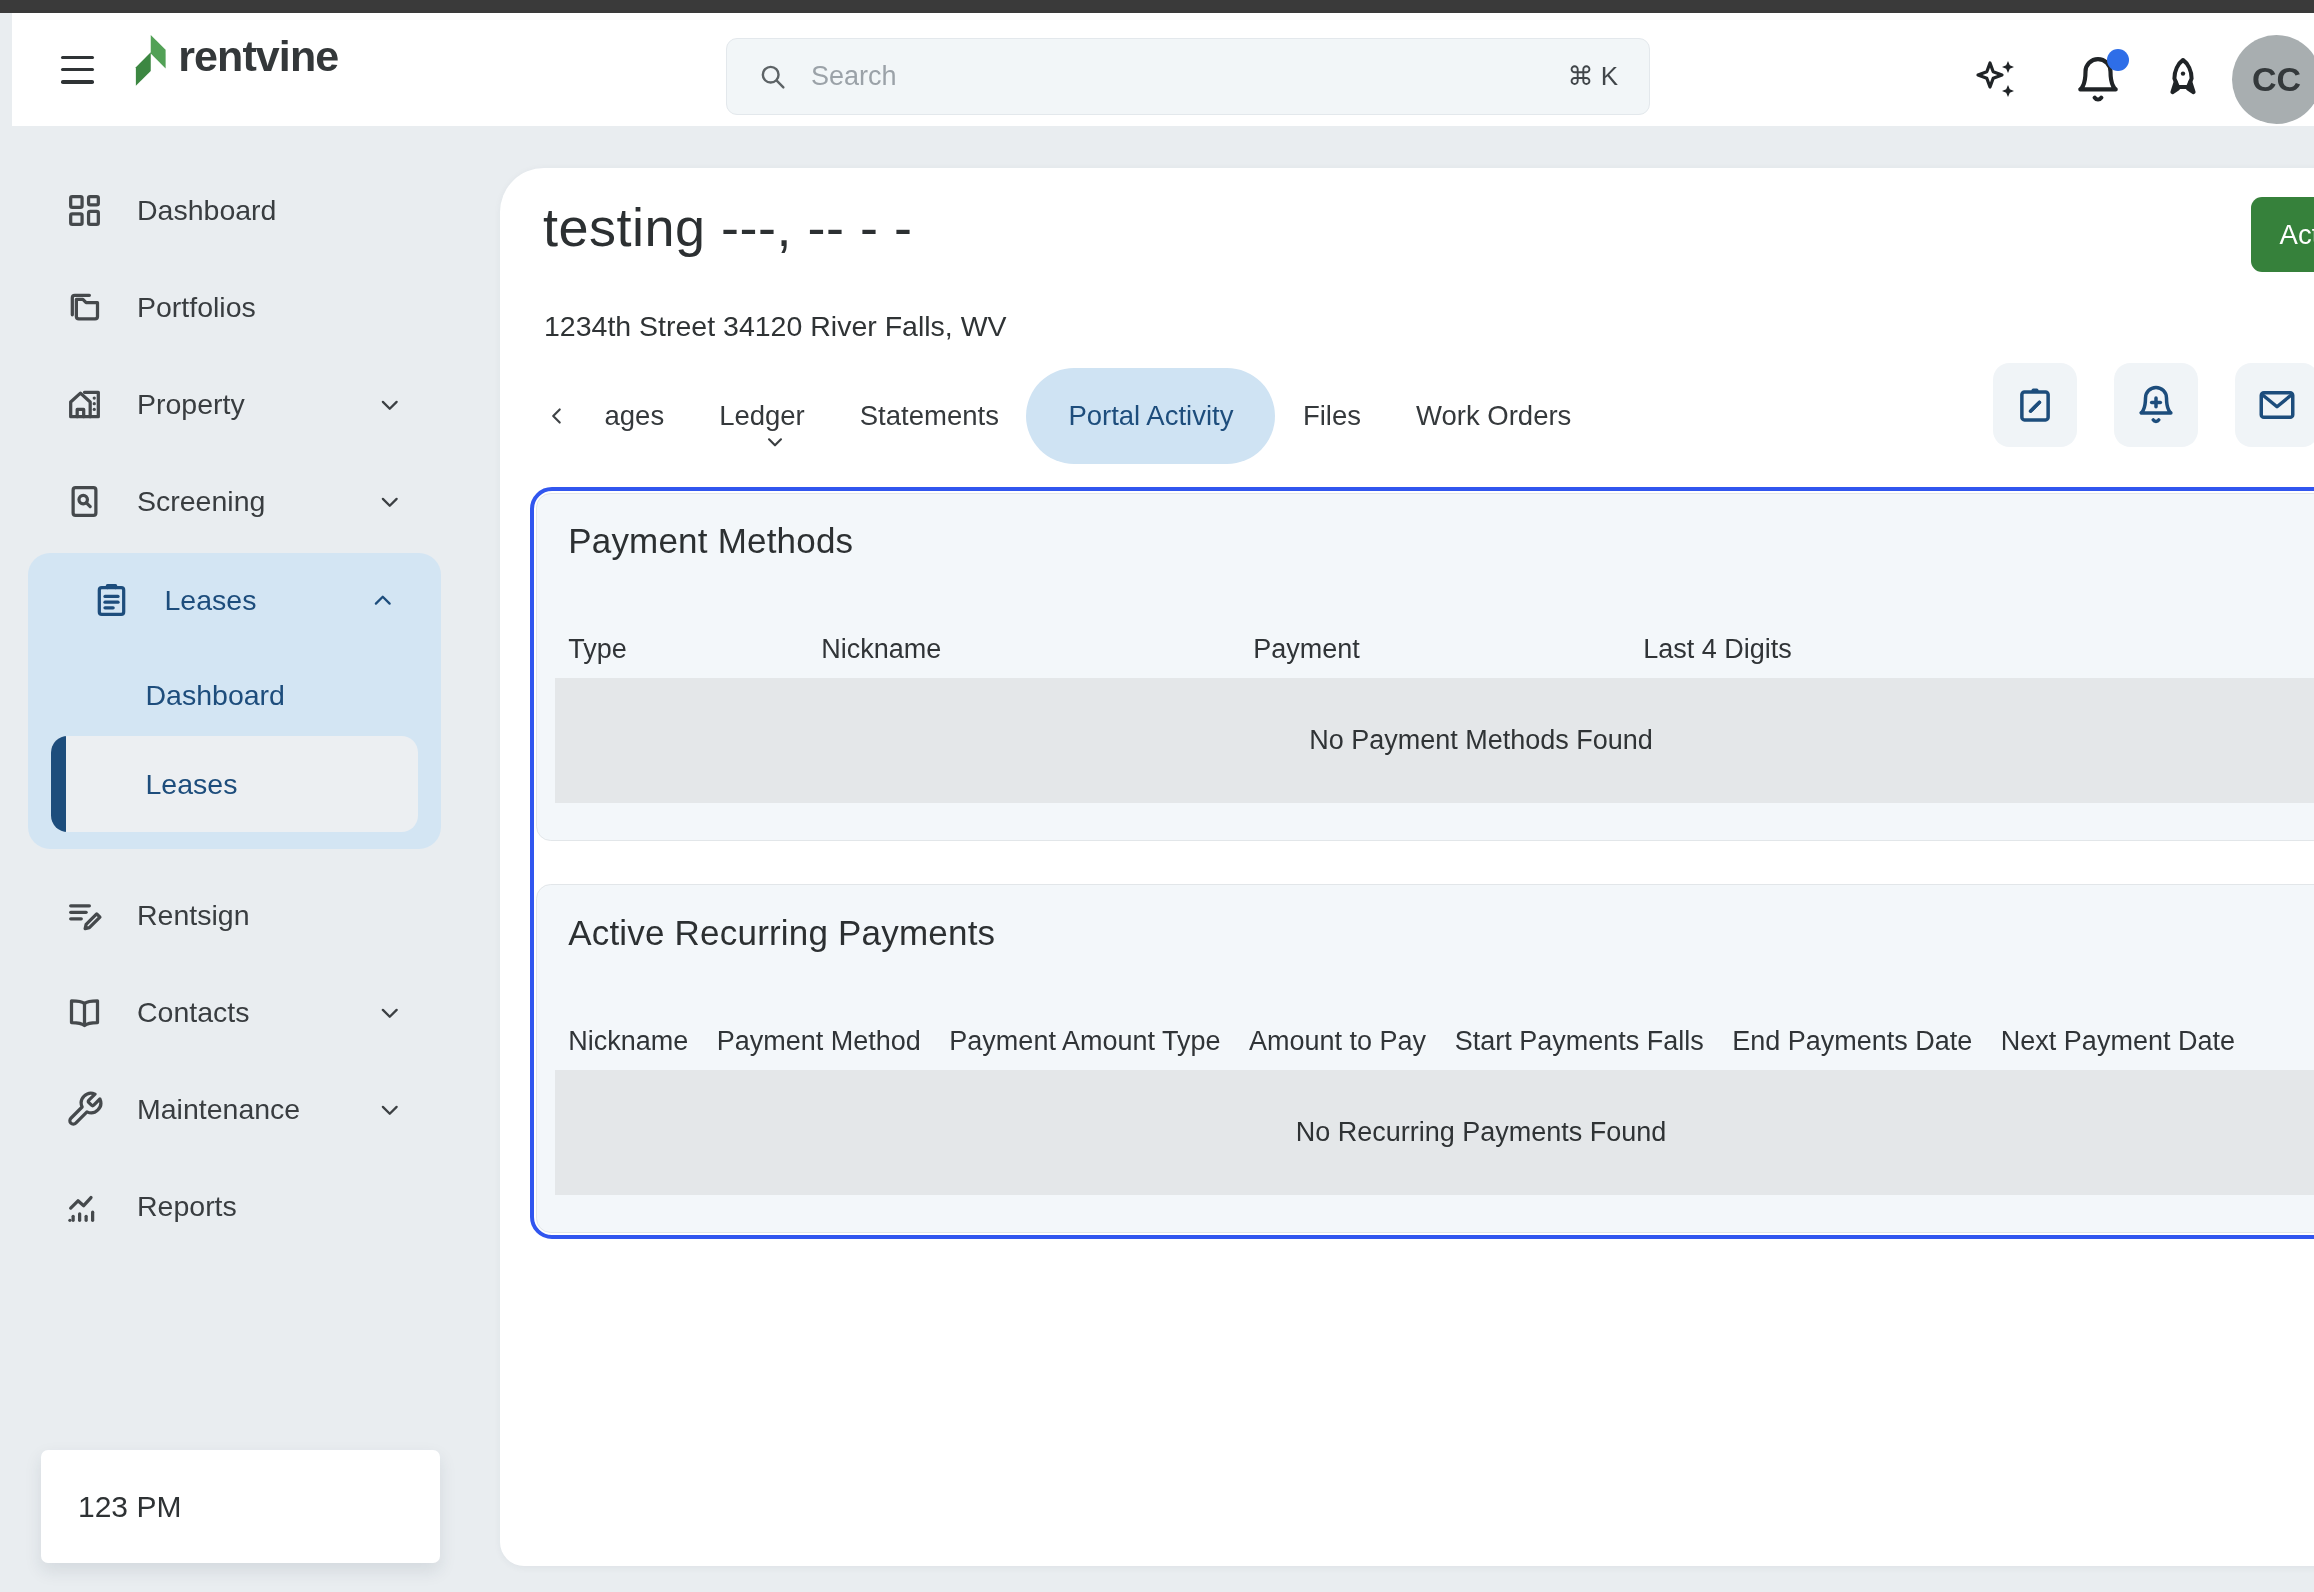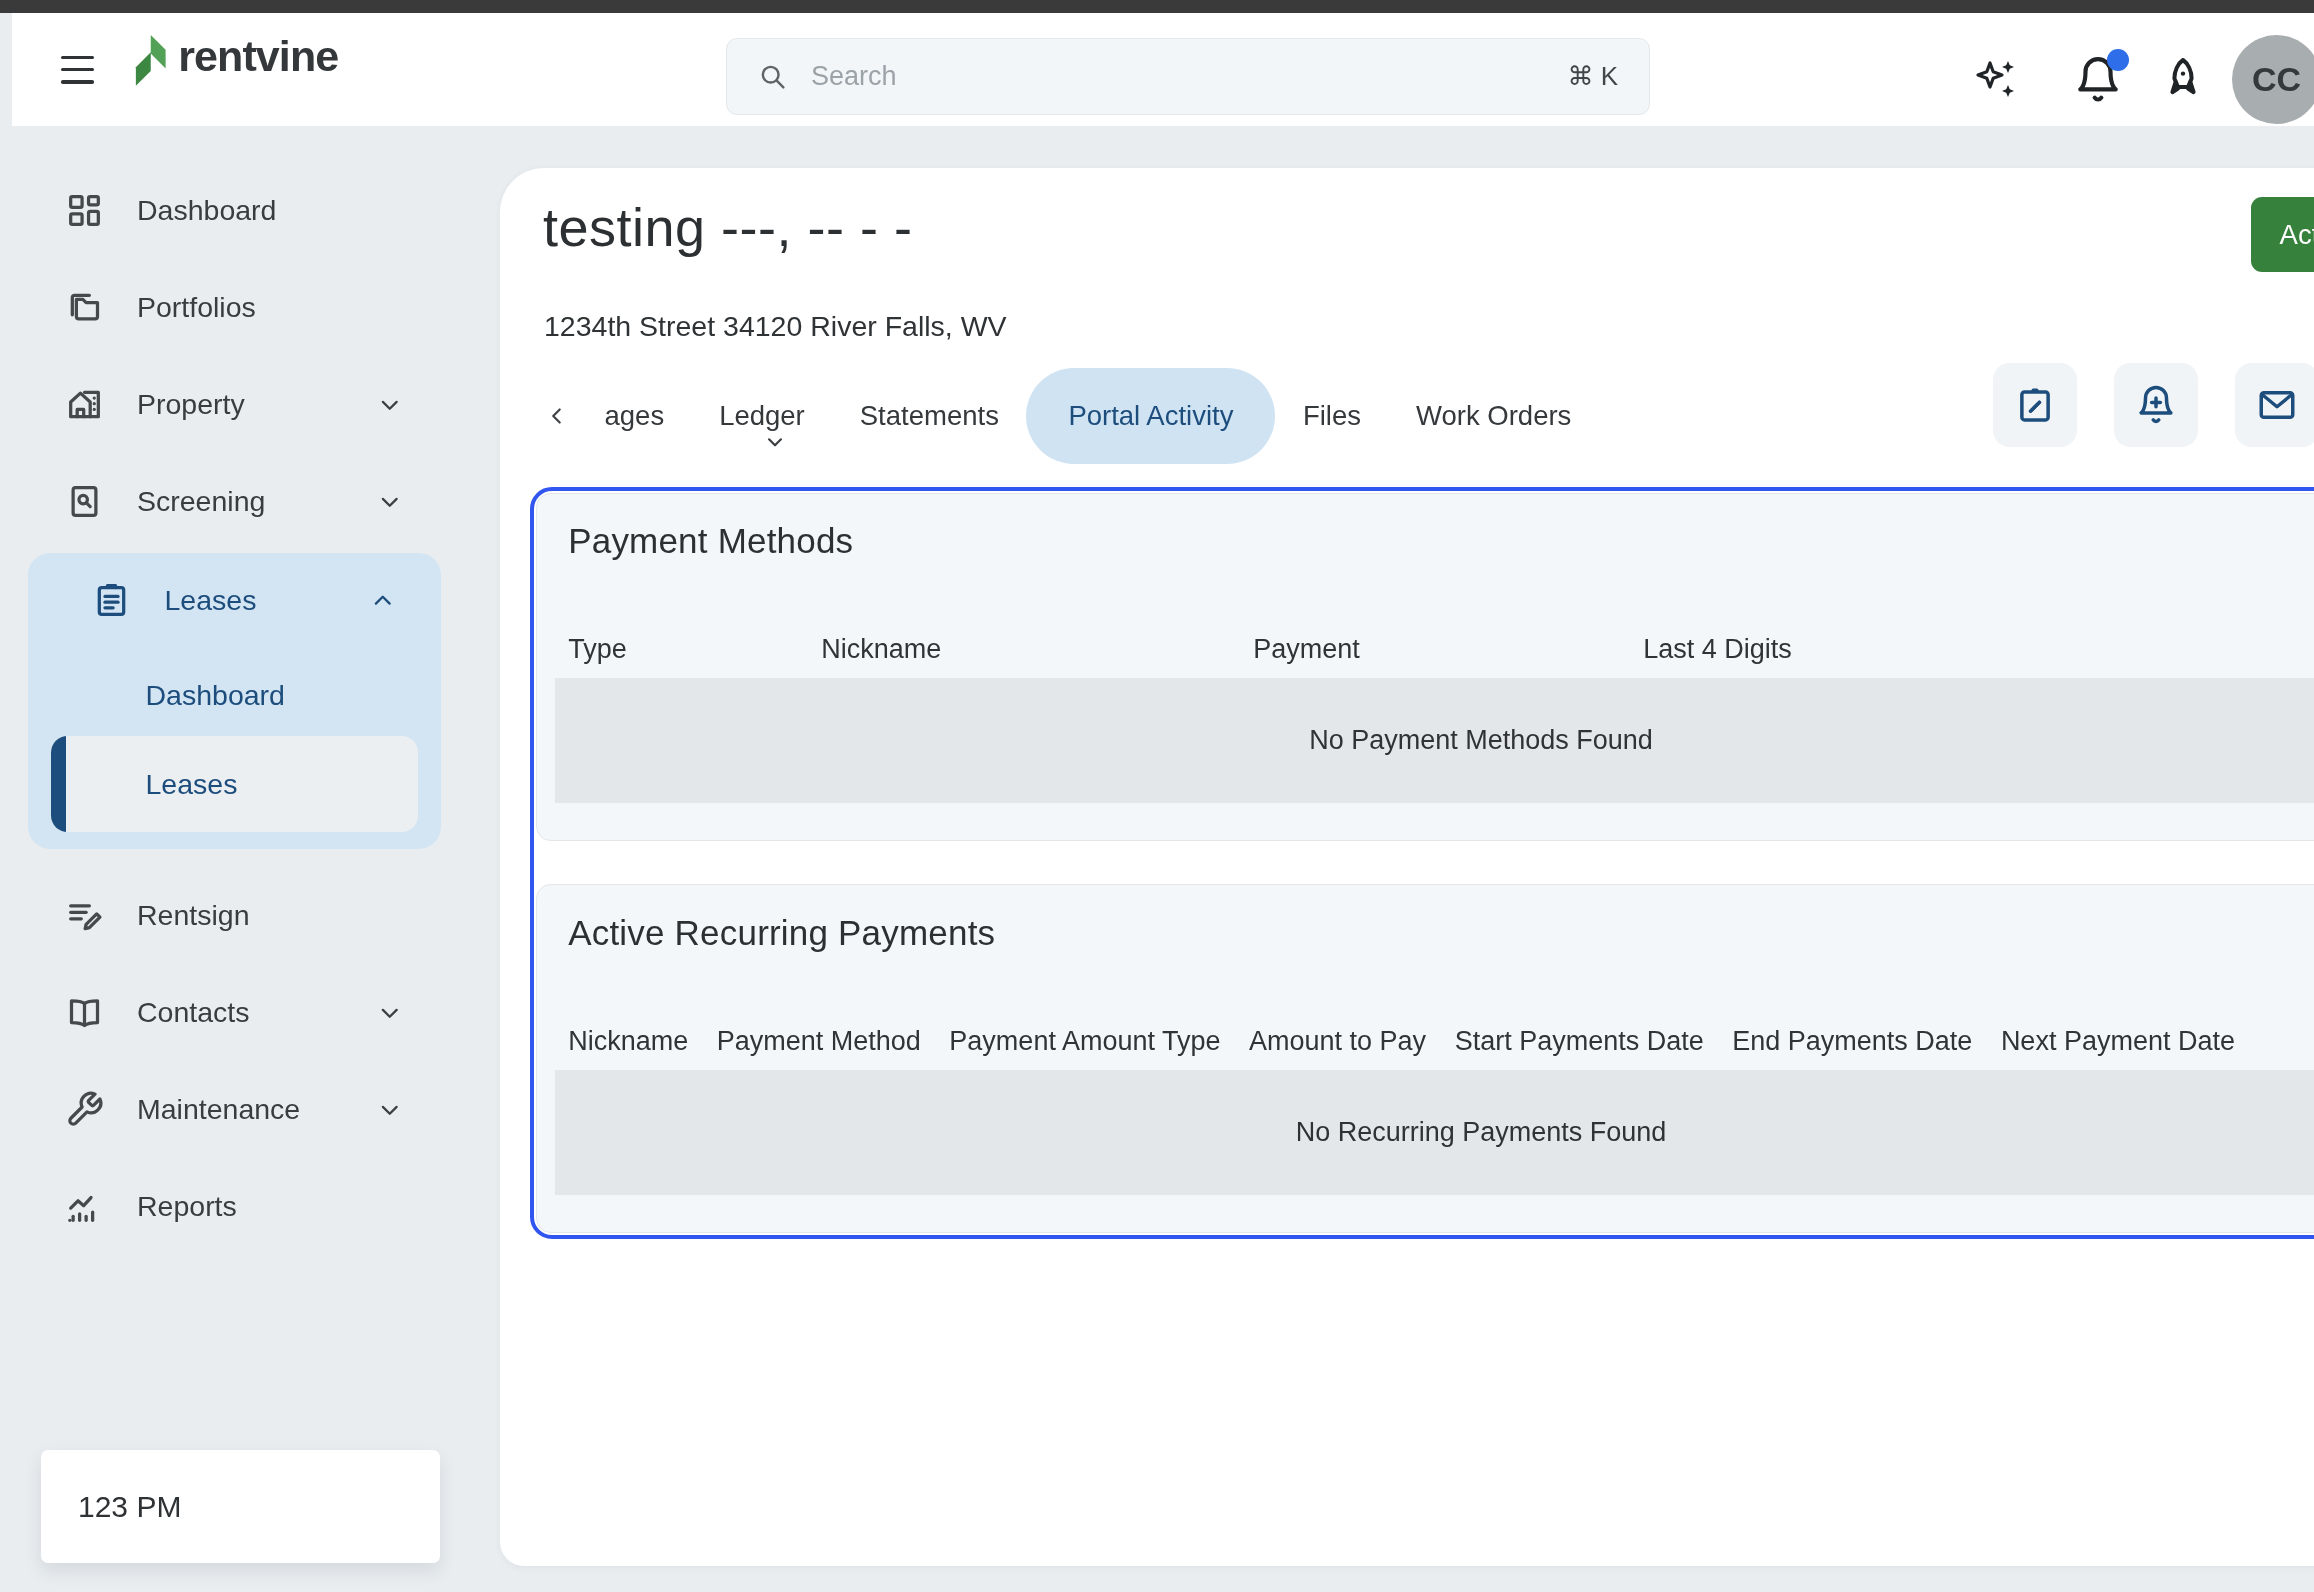--- a/index.html
+++ b/index.html
@@ -375,21 +375,21 @@
       </div>
     </section>
 
     <section class="section-card">
       <h2 class="section-title">Active Recurring Payments</h2>
       <div class="thead rp-head">
         <span class="th">Nickname</span>
         <span class="th">Payment Method</span>
         <span class="th">Payment Amount Type</span>
         <span class="th">Amount to Pay</span>
-        <span class="th">Start Payments Date</span>
+        <span class="th">Start Payments Falls</span>
         <span class="th">End Payments Date</span>
         <span class="th">Next Payment Date</span>
       </div>
       <div class="empty-row">
         <span>No Recurring Payments Found</span>
       </div>
     </section>
 
   </div>
 </main>

